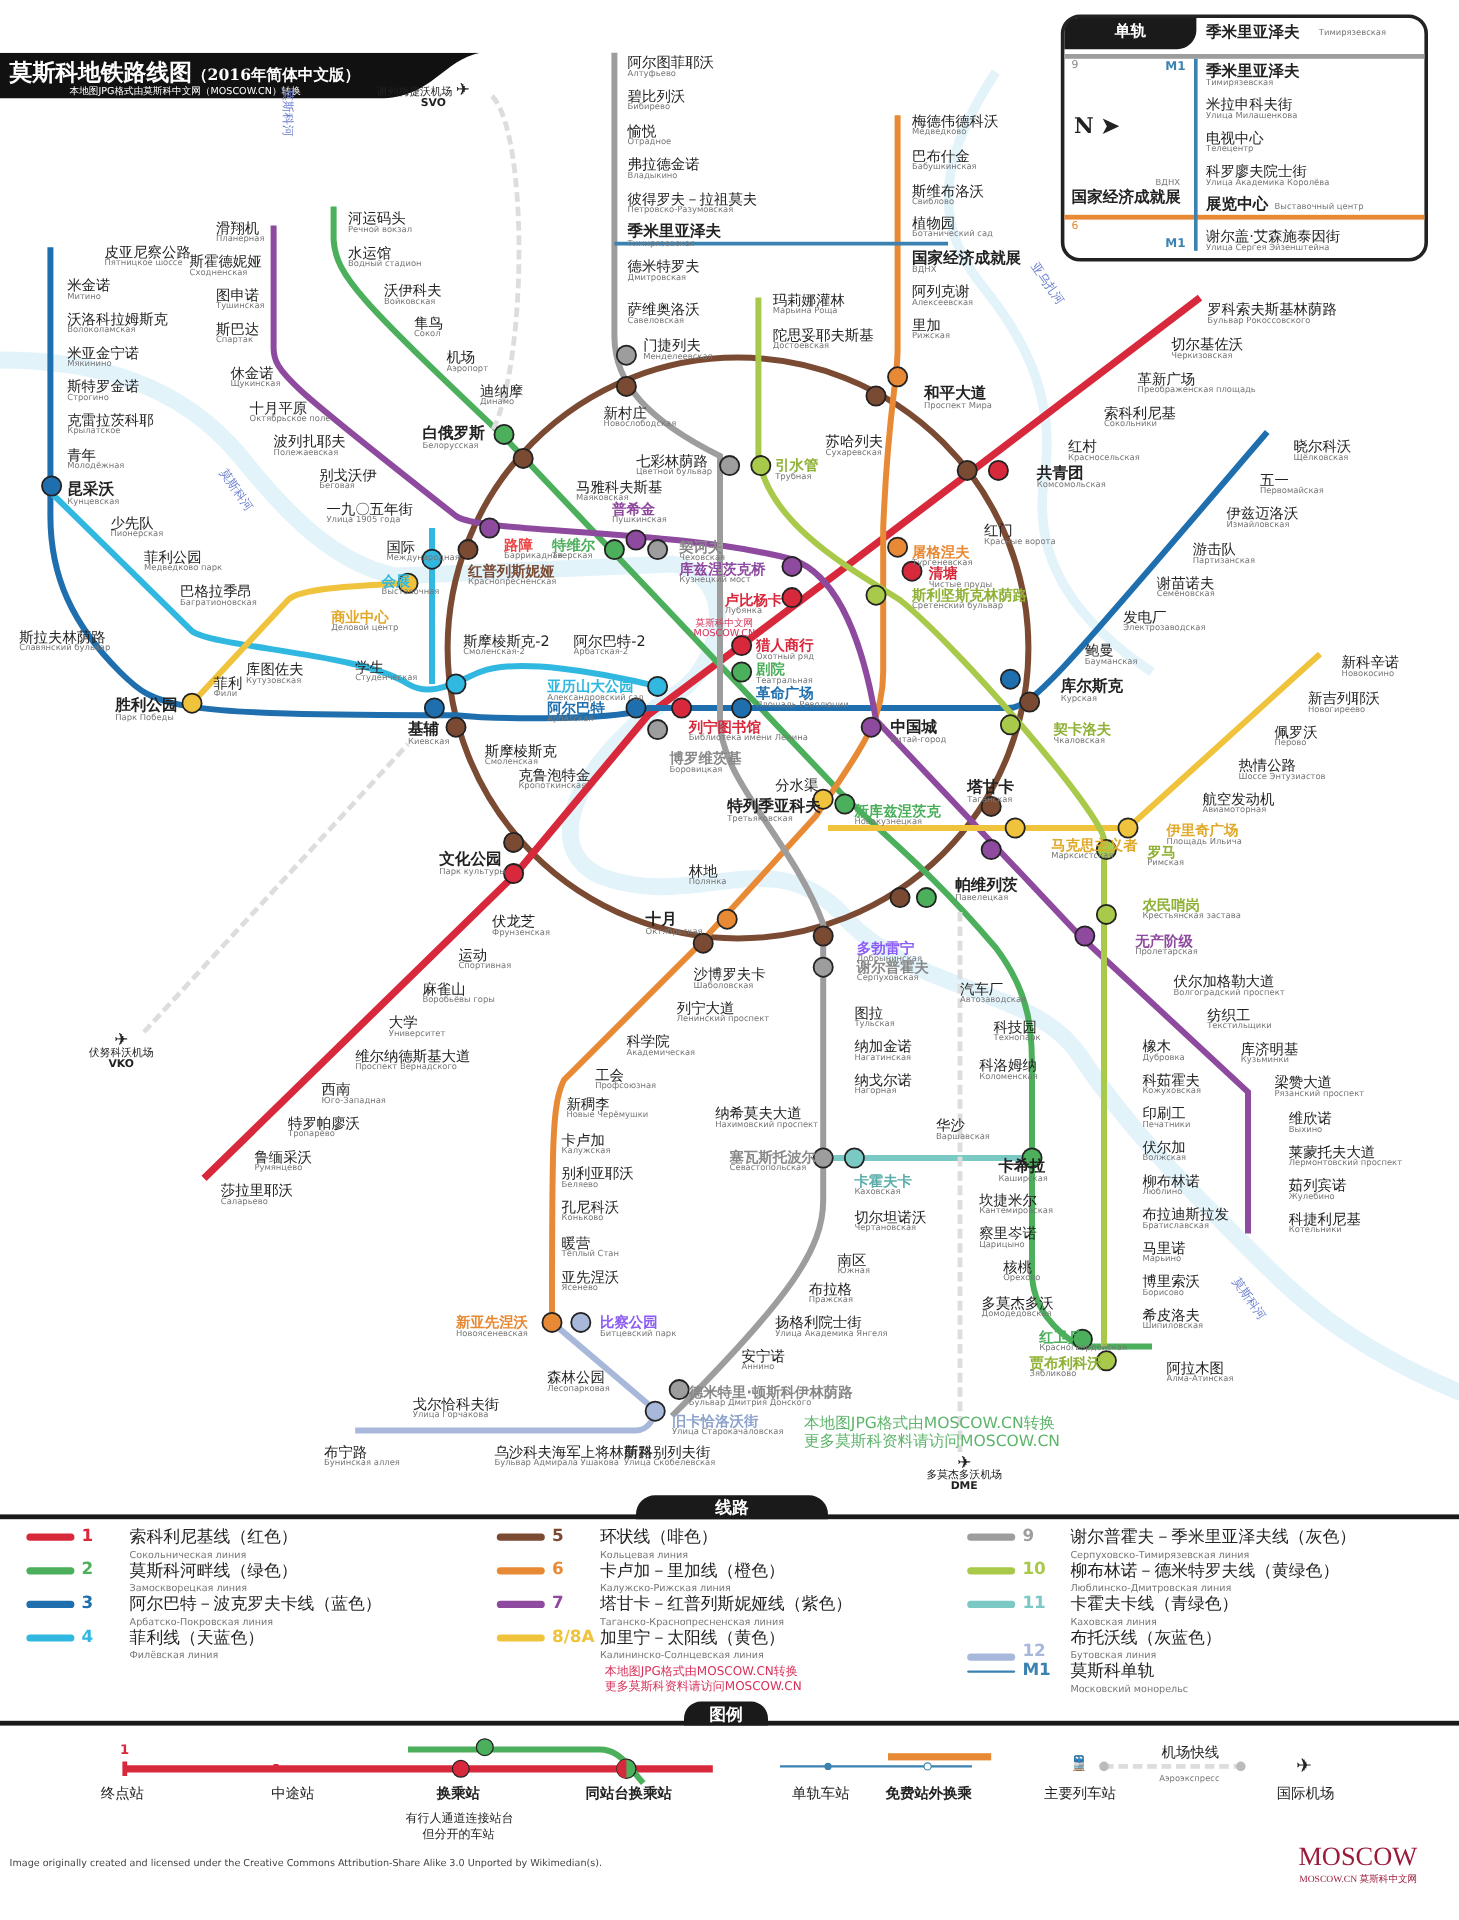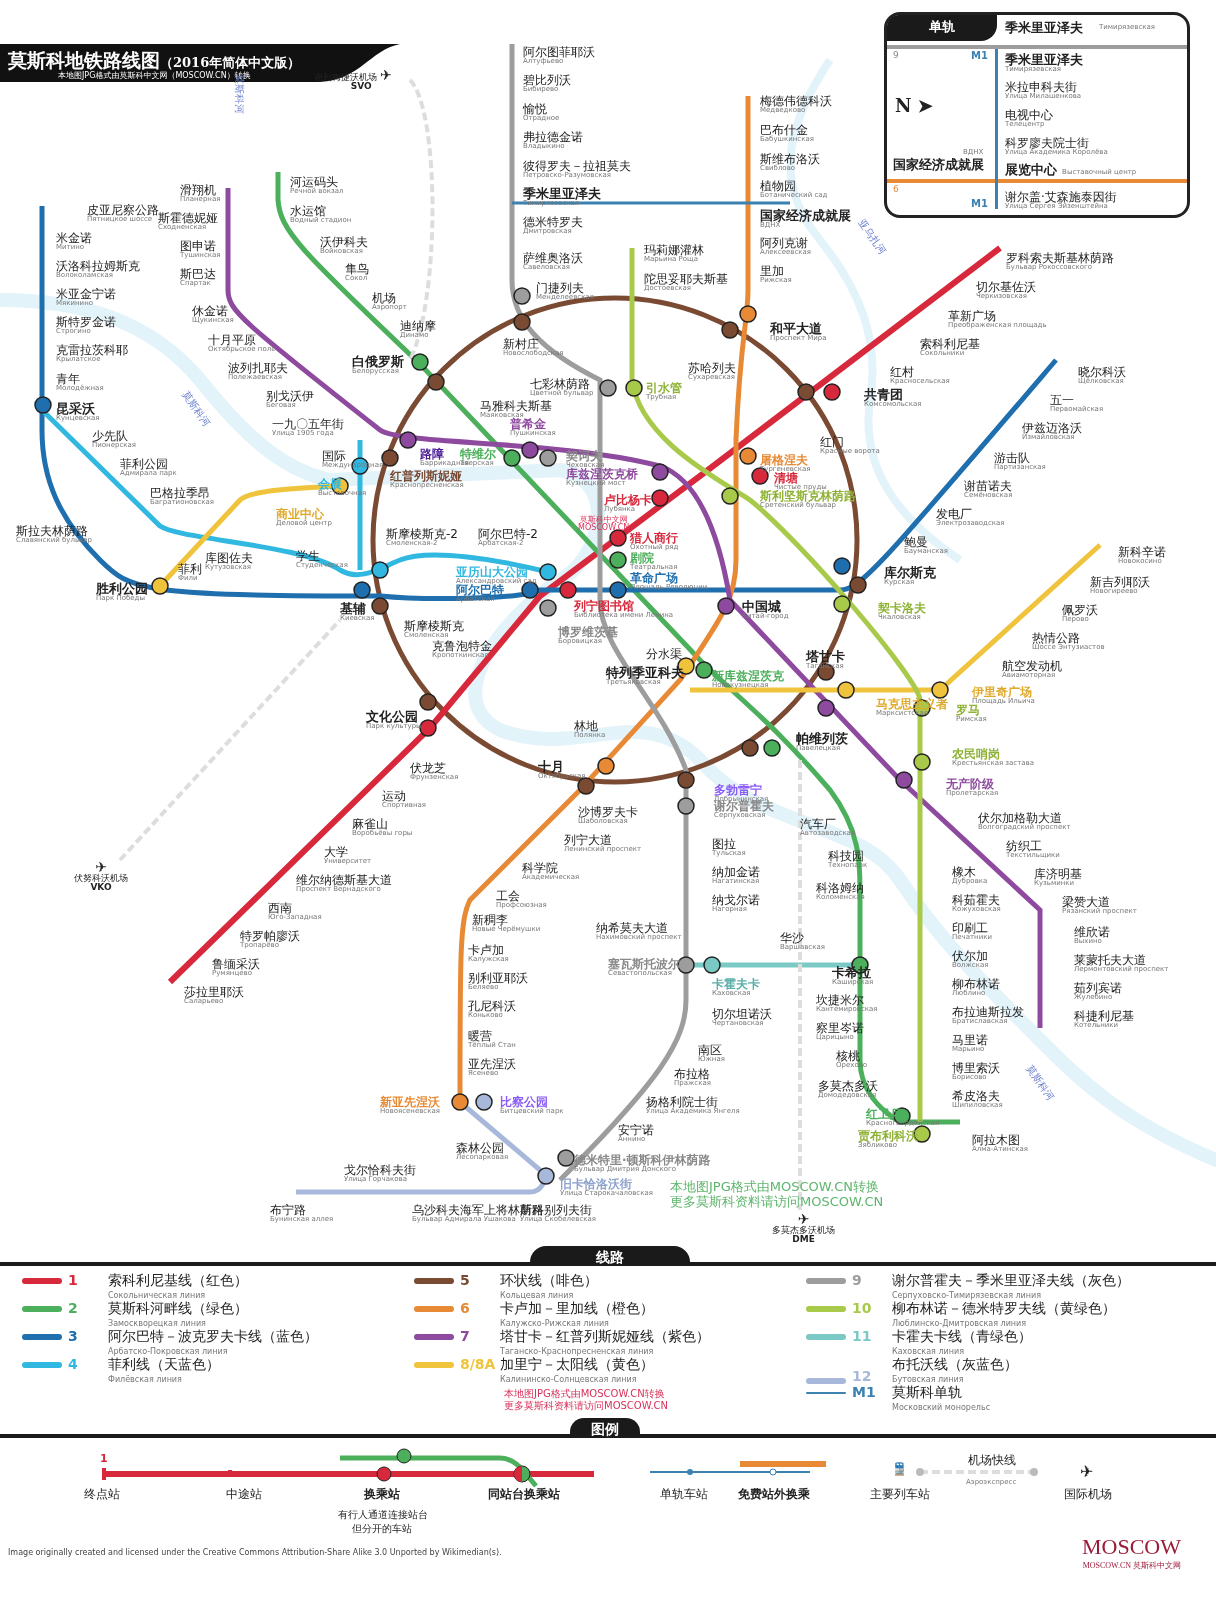--- a/index.html
+++ b/index.html
@@ -226,21 +226,21 @@
     <div class="lbl" style="left: 56px; top: 402px;">
       <div class="zh b">昆采沃</div>
       <div class="ru">Кунцевская</div>
     </div>
     <div class="lbl" style="left: 92px; top: 430px;">
       <div class="zh">少先队</div>
       <div class="ru">Пионерская</div>
     </div>
     <div class="lbl" style="left: 120px; top: 458px;">
       <div class="zh">菲利公园</div>
-      <div class="ru">Адмирала парк</div>
+      <div class="ru">Медведково парк</div>
     </div>
     <div class="lbl" style="left: 150px; top: 487px;">
       <div class="zh">巴格拉季昂</div>
       <div class="ru">Багратионовская</div>
     </div>
     <div class="lbl" style="left: 178px; top: 515px; margin-top: 48px;">
       <div class="zh">菲利</div>
       <div class="ru">Фили</div>
     </div>
     <div class="lbl" style="left: 16px; top: 525px;">
@@ -861,21 +861,21 @@
     </div>
     <div class="lbl" style="left: 480px; top: 400px;">
       <div class="zh">马雅科夫斯基</div>
       <div class="ru">Маяковская</div>
     </div>
     <div class="lbl" style="left: 460px; top: 448px;">
       <div class="zh" style="color: rgb(76, 175, 91); font-weight: bold;">特维尔</div>
       <div class="ru">Тверская</div>
     </div>
     <div class="lbl" style="left: 420px; top: 448px;">
-      <div class="zh" style="color: #4c1d95; font-weight: bold;">路障</div>
+      <div class="zh" style="color: #ef4444; font-weight: bold;">路障</div>
       <div class="ru">Баррикадная</div>
     </div>
     <div class="lbl" style="left: 390px; top: 470px;">
       <div class="zh" style="color: rgb(122, 74, 51); font-weight: bold;">红普列斯妮娅</div>
       <div class="ru">Краснопресненская</div>
     </div>
     <div class="lbl" style="left: 386px; top: 528px;">
       <div class="zh">斯摩棱斯克-2</div>
       <div class="ru">Смоленская-2</div>
     </div>

